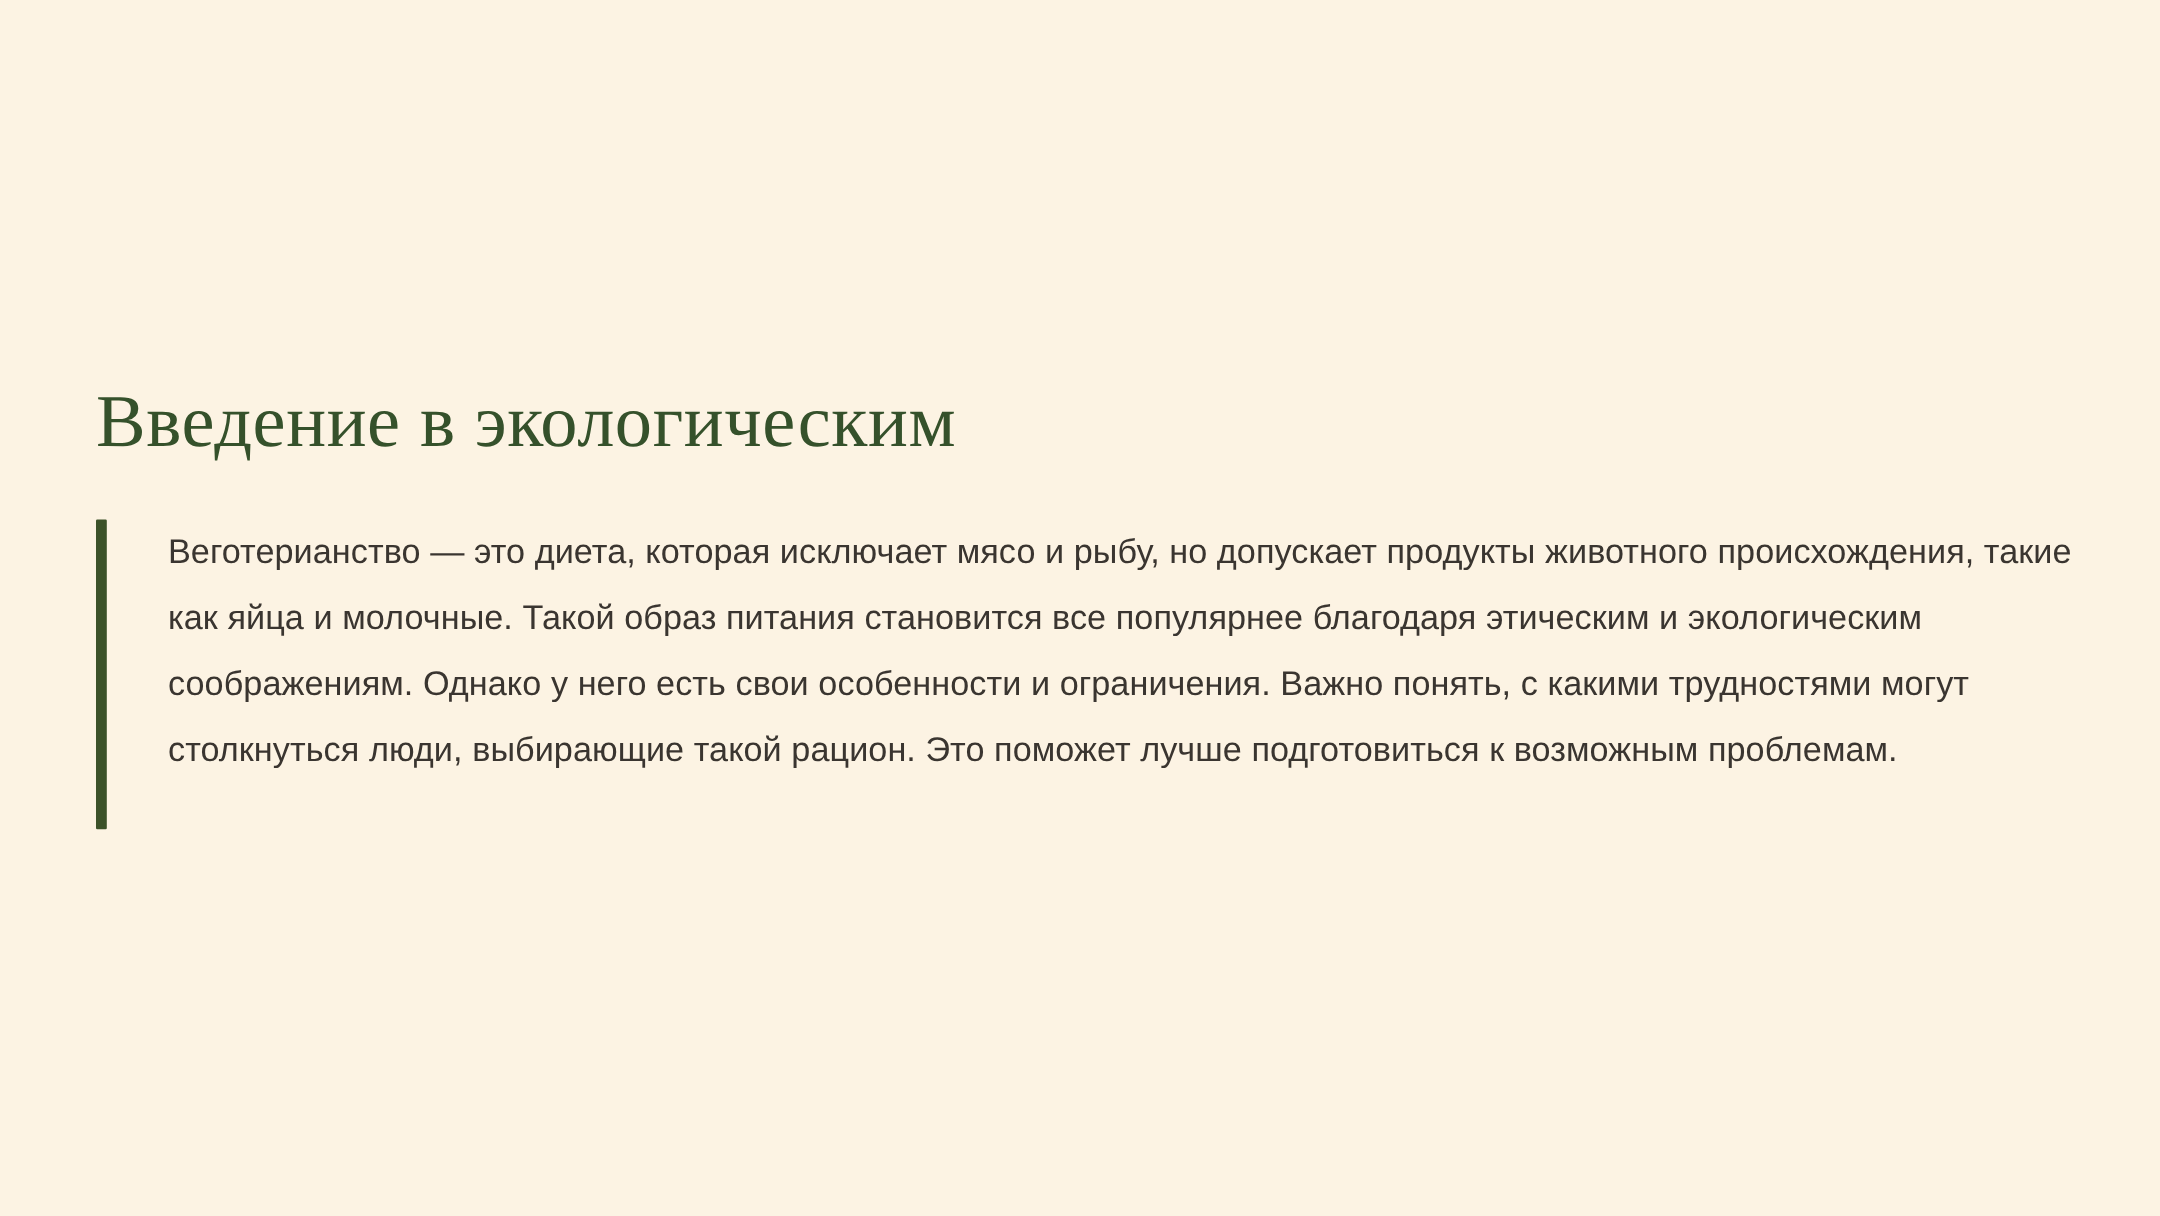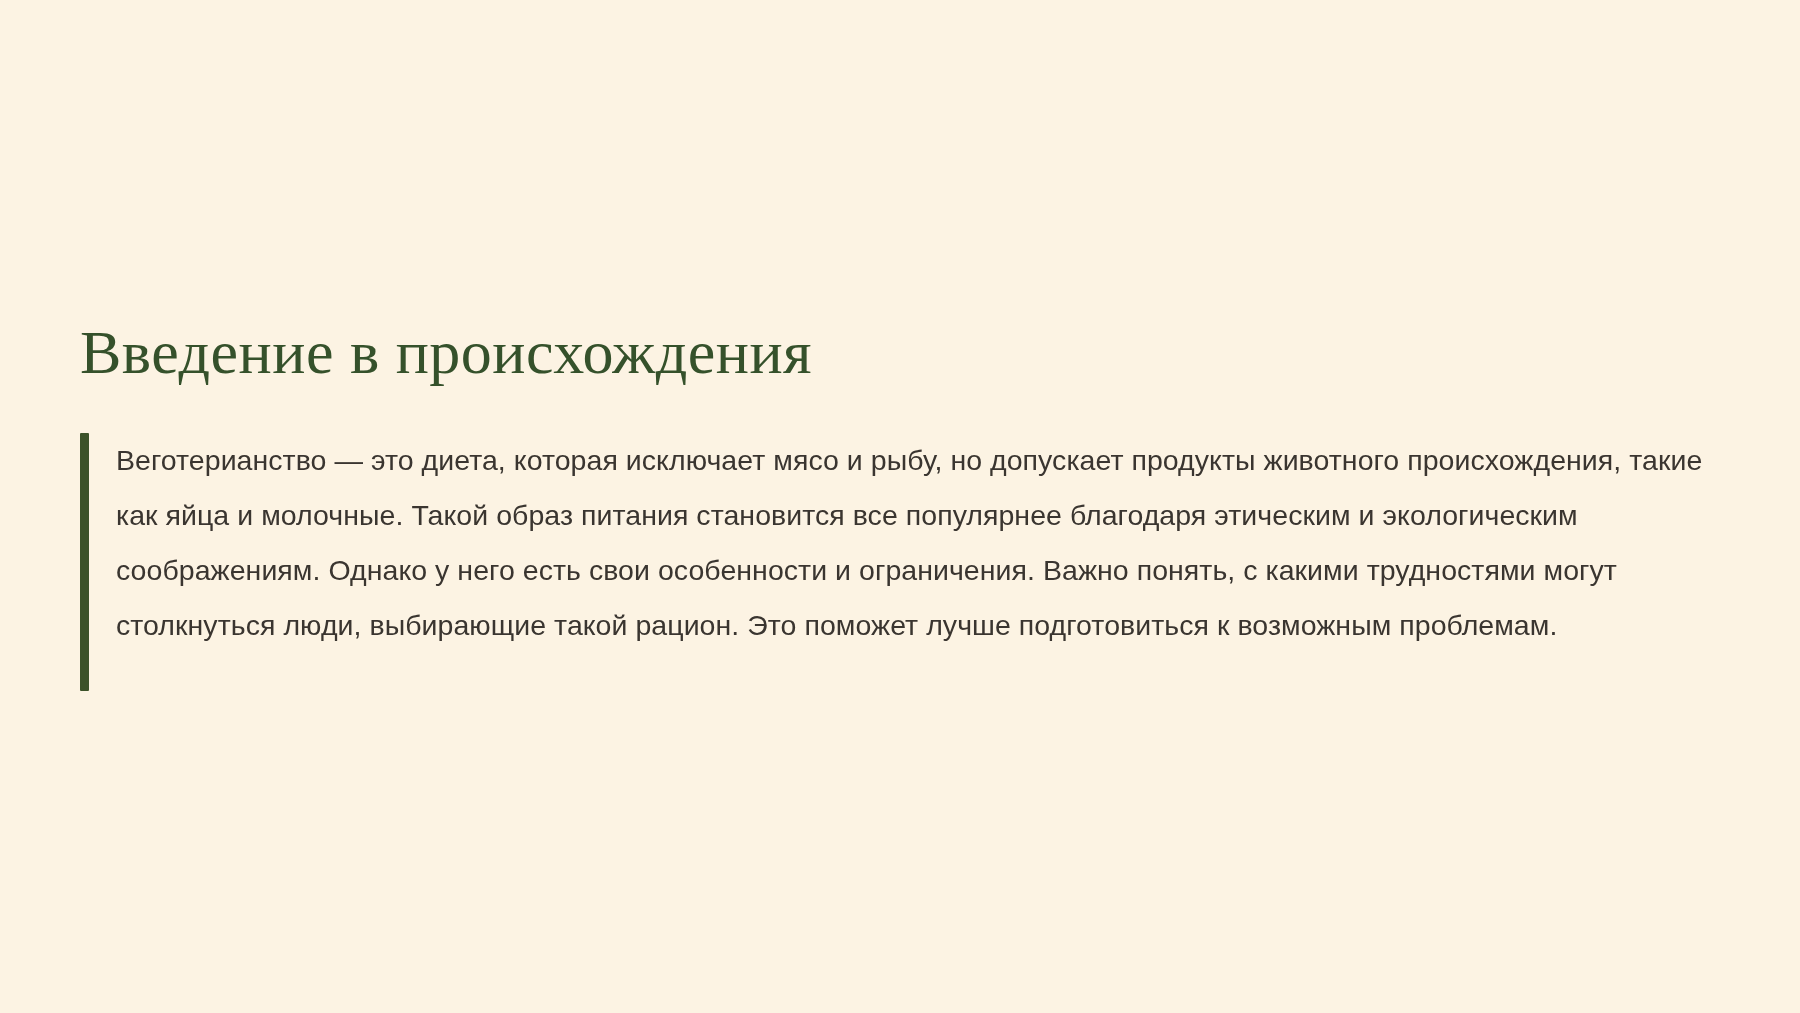--- a/index.html
+++ b/index.html
@@ -40,21 +40,21 @@
     line-height: 1.12;
     font-weight: 400;
     color: #35512B;
     letter-spacing: 0.5px;
     white-space: nowrap;
   }
 
   .quote-block {
     position: relative;
     margin-top: 46px;
-    padding-left: 36px;
+    padding-left: 60px;
     box-sizing: border-box;
     min-height: 258px;
   }
 
   .quote-bar {
     position: absolute;
     left: 0;
     top: 0;
     width: 9px;
     height: 258px;
@@ -74,21 +74,21 @@
     max-width: 1630px;
   }
 </style>
 </head>
 <body style="background: rgb(252, 243, 227);">
 
 <div class="slide" style="background: rgb(252, 243, 227);">
 
   <div class="content">
 
-    <h1 class="page-title" style="color: rgb(53, 81, 43);">Введение в происхождения</h1>
+    <h1 class="page-title" style="color: rgb(53, 81, 43);">Введение в экологическим</h1>
 
     <div class="quote-block">
       <span class="quote-bar" style="background: rgb(60, 82, 41);"></span>
       <p class="quote-text" style="color: rgb(58, 53, 48);">Веготерианство — это диета, которая исключает мясо и рыбу, но допускает продукты животного происхождения, такие как яйца и молочные. Такой образ питания становится все популярнее благодаря этическим и экологическим соображениям. Однако у него есть свои особенности и ограничения. Важно понять, с какими трудностями могут столкнуться люди, выбирающие такой рацион. Это поможет лучше подготовиться к возможным проблемам.</p>
     </div>
 
   </div>
 
 </div>
 

